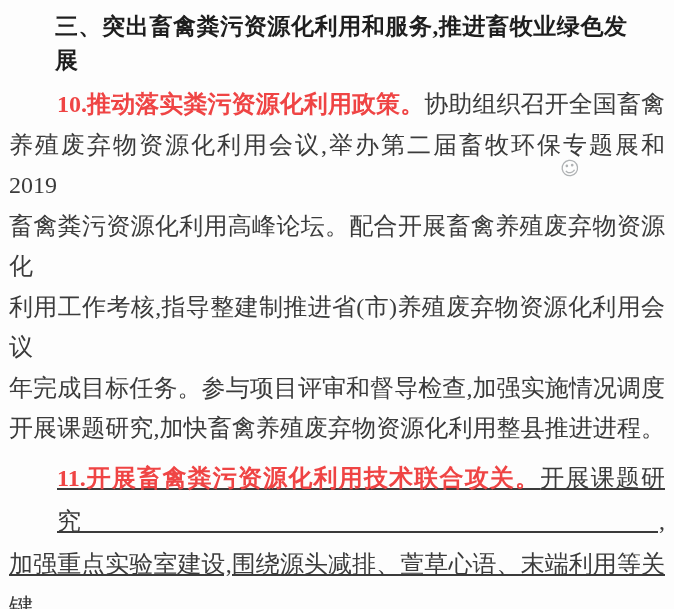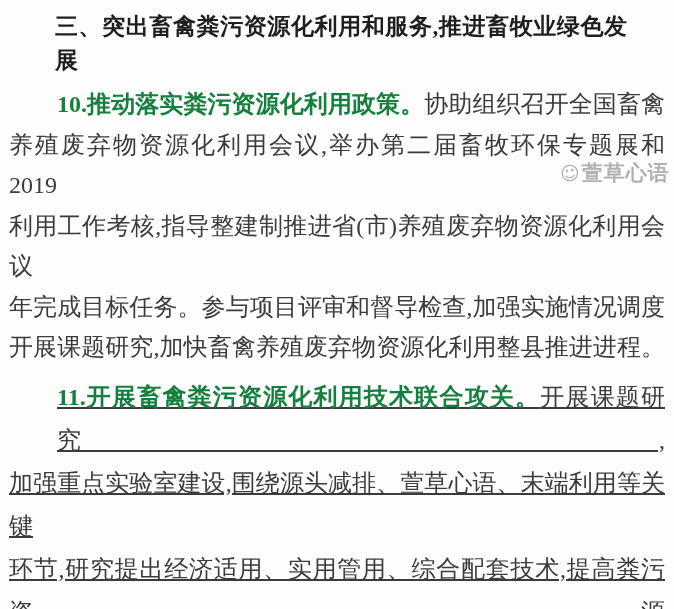--- a/index.html
+++ b/index.html
@@ -30,21 +30,21 @@
     line-height: 34px;
     padding: 2px 38px 0 46px;
     margin-bottom: 6px;
     text-align: justify;
     text-align-last: justify;
   }
   .para { margin: 0; }
   .para.p11 { margin-top: 8px; }
   .para.p11 .line { line-height: 43px; text-decoration: underline; }
   .line.indent { padding-left: 48px; }
-  .lead { font-weight: 700; color: #15803d; }
+  .lead { font-weight: 700; color: #ef4444; }
   .watermark {
     position: absolute;
     left: 560px; top: 159px;
     display: flex;
     align-items: center;
     color: rgba(128, 132, 135, 0.62);
     pointer-events: none;
   }
   .wm-icon {
     font-family: "DejaVu Sans", sans-serif;
@@ -63,30 +63,30 @@
 </head>
 <body>
 
 <div class="page">
 
   <div class="heading">三、突出畜禽粪污资源化利用和服务,推进畜牧业绿色发展</div>
 
   <div class="para p10">
     <div class="line indent"><span class="lead">10.推动落实粪污资源化利用政策。</span><span>协助组织召开全国畜禽</span></div>
     <div class="line">养殖废弃物资源化利用会议,举办第二届畜牧环保专题展和 2019</div>
+    <div class="line">畜禽粪污资源化利用高峰论坛。配合开展畜禽养殖废弃物资源化</div>
     <div class="line">利用工作考核,指导整建制推进省(市)养殖废弃物资源化利用会议</div>
     <div class="line">年完成目标任务。参与项目评审和督导检查,加强实施情况调度</div>
     <div class="line">开展课题研究,加快畜禽养殖废弃物资源化利用整县推进进程。</div>
   </div>
 
   <div class="para p11">
     <div class="line indent"><span class="lead">11.开展畜禽粪污资源化利用技术联合攻关。</span><span>开展课题研究,</span></div>
     <div class="line">加强重点实验室建设,围绕源头减排、萱草心语、末端利用等关键</div>
     <div class="line">环节,研究提出经济适用、实用管用、综合配套技术,提高粪污资源</div>
 
   </div>
 
   <div class="watermark">
     <span class="wm-icon">☺</span>
-    <span class="wm-text">萱草心语</span>
   </div>
 
 </div>
 
 </body></html>

